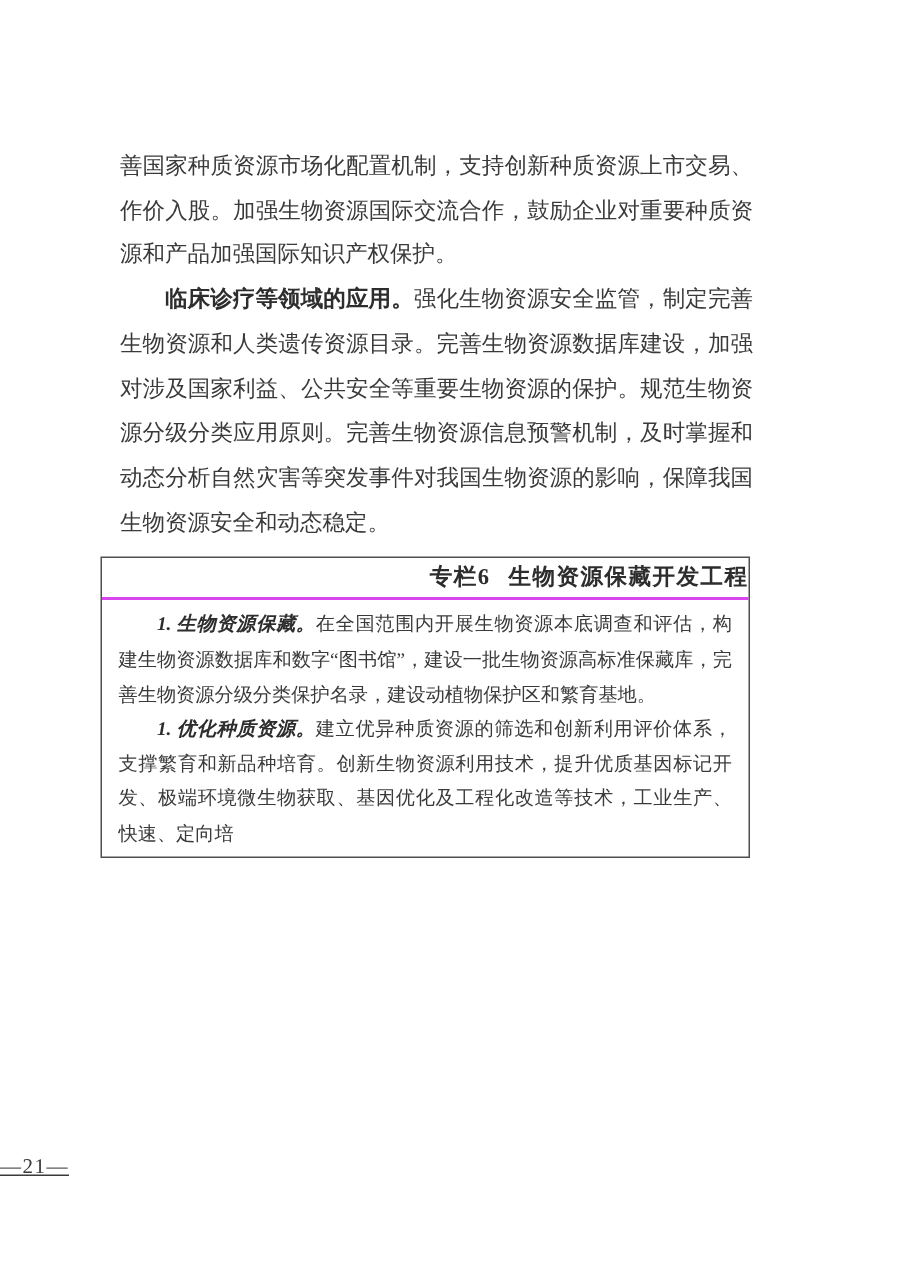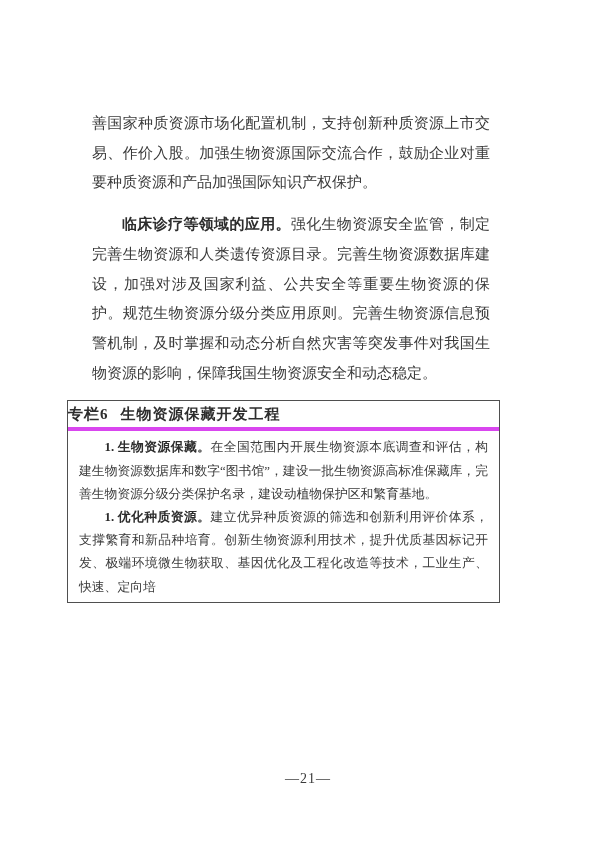--- a/index.html
+++ b/index.html
@@ -11,66 +11,67 @@
     background:#ffffff;
     font-family:"Liberation Serif","DejaVu Serif",serif;
     overflow:hidden;
   }
   .content {
     position:absolute;
     left:80px; top:97px;
     width:422px;
   }
   .para {
-    margin:12px;
+    margin:0;
     font-size:15px;
     line-height:29.7px;
     text-align:justify;
     color:#3a3a3a;
   }
   .indent { text-indent:2em; }
   .heading { font-weight:bold; color:#2d2d2d; }
   .lead { font-weight:bold; color:#2d2d2d; font-style:normal; }
 
   .box {
     box-sizing:border-box;
     margin-top:7px;
     margin-left:-13px;
     width:433px;
     border:1px solid #4f4f4f;
   }
   .box-title {
     height:26px;
     line-height:26px;
-    text-align:left;
+    text-align:right;
     font-weight:bold;
     font-size:15px;
     color:#2d2d2d;
-    border-bottom:4px solid #d946ef;
+    border-bottom:2px solid #d946ef;
     letter-spacing:1px;
   }
   .box-label { margin-right:0.8em; }
   .box-body { padding:5px 11px 3px 11px; }
   .box-para {
     margin:0;
     font-size:12.8px;
     line-height:23.2px;
     text-align:justify;
     text-indent:2em;
     color:#3a3a3a;
   }
-  .box-lead { font-weight:bold; color:#2d2d2d; }
+  .box-lead { font-weight:bold; font-style:italic; color:#2d2d2d; }
 
   .footer {
     position:absolute;
-    left:16px; right:0; top:771px;
-    text-align:center;
+    left:0; right:0; top:771px;
+    text-align:left;
     font-size:14px;
     color:#3a3a3a;
     letter-spacing:1px;
+    text-decoration:underline;
   }
 </style>
 </head>
 <body>
 
 <div class="page">
   <div class="content">
 
     <p class="para">
       <span>善国家种质资源市场化配置机制，支持创新种质资源上市交易、作价入股。加强生物资源国际交流合作，鼓励企业对重要种质资源和产品加强国际知识产权保护。</span>

